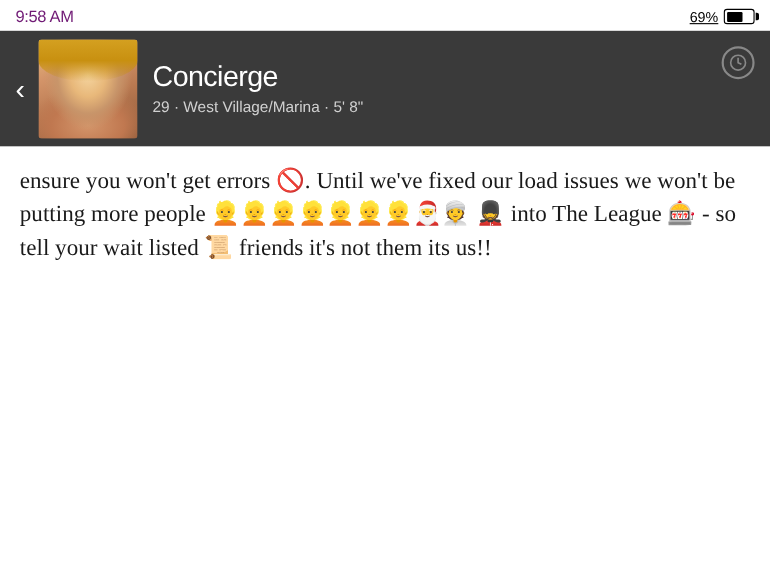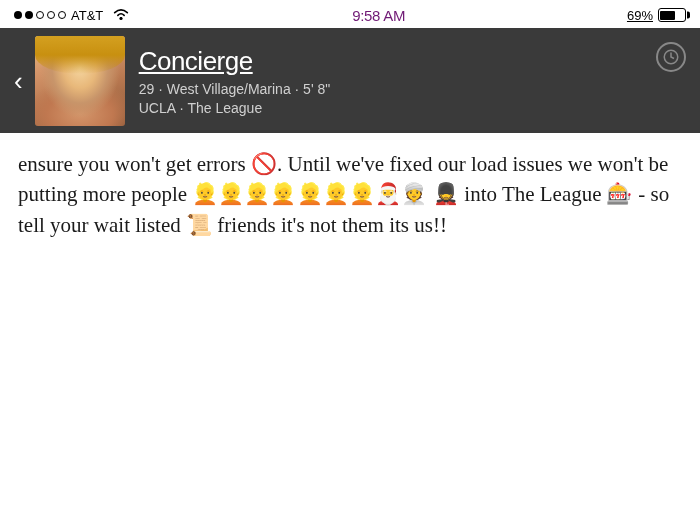--- a/index.html
+++ b/index.html
@@ -165,21 +165,20 @@
       margin-left: 14px;
       color: #ffffff;
     }
 
     .profile-name {
       font-size: 26px;
       font-weight: 300;
       color: #ffffff;
       letter-spacing: -0.5px;
       margin-bottom: 4px;
-      text-decoration: underline;
     }
 
     .profile-details {
       font-size: 14px;
       color: #d0d0d0;
       font-weight: 300;
       margin-bottom: 3px;
     }
 
     .profile-school {
@@ -216,58 +215,39 @@
       font-size: 21px;
       line-height: 1.45;
       color: #1a1a1a;
       font-family: Liberation Serif, serif;
     }
   </style>
 </head>
 <body>
 
 <div class="status-bar">
-  <div class="status-left">
-    <div class="signal-dots">
-      <div class="dot"></div>
-      <div class="dot"></div>
-      <div class="dot empty"></div>
-      <div class="dot empty"></div>
-      <div class="dot empty"></div>
-    </div>
-    <span class="carrier-text">AT&amp;T</span>
-    <span class="wifi-icon">
-      <svg width="18" height="14" viewBox="0 0 20 15">
-        <path d="M10 12 L10 12" stroke="#000" stroke-width="2.5" stroke-linecap="round"></path>
-        <path d="M6.5 9 Q10 5.5 13.5 9" stroke="#000" stroke-width="1.8" fill="none" stroke-linecap="round"></path>
-        <path d="M3 6 Q10 0 17 6" stroke="#000" stroke-width="1.8" fill="none" stroke-linecap="round"></path>
-        <circle cx="10" cy="12.5" r="1.8" fill="#000"></circle>
-      </svg>
-    </span>
-  </div>
   <div class="status-center">9:58 AM</div>
   <div class="status-right">
     <span>69%</span>
     <div class="battery">
       <div class="battery-fill"></div>
     </div>
   </div>
 </div>
 
 <div class="profile-header">
   <div class="back-arrow">‹</div>
 
   <div class="profile-photo">
     <div class="profile-photo-inner"></div>
   </div>
 
   <div class="profile-info">
     <div class="profile-name">Concierge</div>
     <div class="profile-details">29 · West Village/Marina · 5' 8"</div>
-    <div class="profile-school">UCLA · The League</div>
   </div>
 
   <div class="clock-icon">
     <svg width="18" height="18" viewBox="0 0 24 24" fill="none" stroke="#888" stroke-width="2">
       <circle cx="12" cy="12" r="9"></circle>
       <path d="M12 6 L12 12 L16 14"></path>
     </svg>
   </div>
 </div>
 

